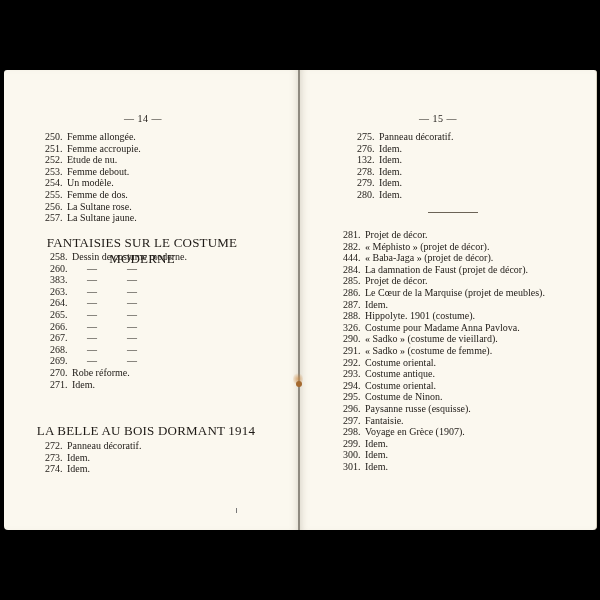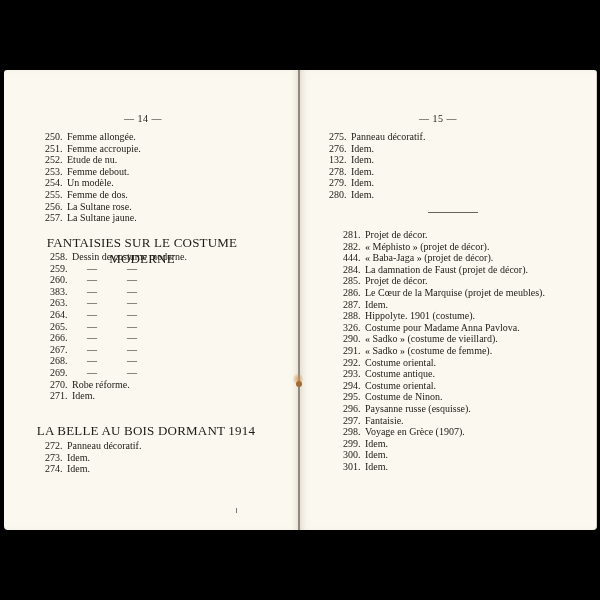--- a/index.html
+++ b/index.html
@@ -42,21 +42,20 @@
   <li><span class="num">254.</span><span>Un modèle.</span></li>
   <li><span class="num">255.</span><span>Femme de dos.</span></li>
   <li><span class="num">256.</span><span>La Sultane rose.</span></li>
   <li><span class="num">257.</span><span>La Sultane jaune.</span></li>
 </ul>
 
 <div class="heading" style="left:22px; top:235px;">FANTAISIES SUR LE COSTUME MODERNE</div>
 
 <ul class="entries" style="left:50px; top:251px;">
   <li><span class="num">258.</span><span>Dessin de costume moderne.</span></li>
-  <li><span class="num">259.</span><span class="dash">—</span><span class="dash">—</span></li>
   <li><span class="num">260.</span><span class="dash">—</span><span class="dash">—</span></li>
   <li><span class="num">383.</span><span class="dash">—</span><span class="dash">—</span></li>
   <li><span class="num">263.</span><span class="dash">—</span><span class="dash">—</span></li>
   <li><span class="num">264.</span><span class="dash">—</span><span class="dash">—</span></li>
   <li><span class="num">265.</span><span class="dash">—</span><span class="dash">—</span></li>
   <li><span class="num">266.</span><span class="dash">—</span><span class="dash">—</span></li>
   <li><span class="num">267.</span><span class="dash">—</span><span class="dash">—</span></li>
   <li><span class="num">268.</span><span class="dash">—</span><span class="dash">—</span></li>
   <li><span class="num">269.</span><span class="dash">—</span><span class="dash">—</span></li>
   <li><span class="num">270.</span><span>Robe réforme.</span></li>
@@ -66,21 +65,21 @@
 <div class="heading" style="left:26px; top:423px;">LA BELLE AU BOIS DORMANT 1914</div>
 
 <ul class="entries" style="left:45px; top:440px;">
   <li><span class="num">272.</span><span>Panneau décoratif.</span></li>
   <li><span class="num">273.</span><span>Idem.</span></li>
   <li><span class="num">274.</span><span>Idem.</span></li>
 </ul>
 
 <div class="folio" style="left:398px;">— 15 —</div>
 
-<ul class="entries" style="left:329px; top:131px;">
+<ul class="entries" style="left:357px; top:131px;">
   <li><span class="num">275.</span><span>Panneau décoratif.</span></li>
   <li><span class="num">276.</span><span>Idem.</span></li>
   <li><span class="num">132.</span><span>Idem.</span></li>
   <li><span class="num">278.</span><span>Idem.</span></li>
   <li><span class="num">279.</span><span>Idem.</span></li>
   <li><span class="num">280.</span><span>Idem.</span></li>
 </ul>
 
 <div class="rule"></div>
 

